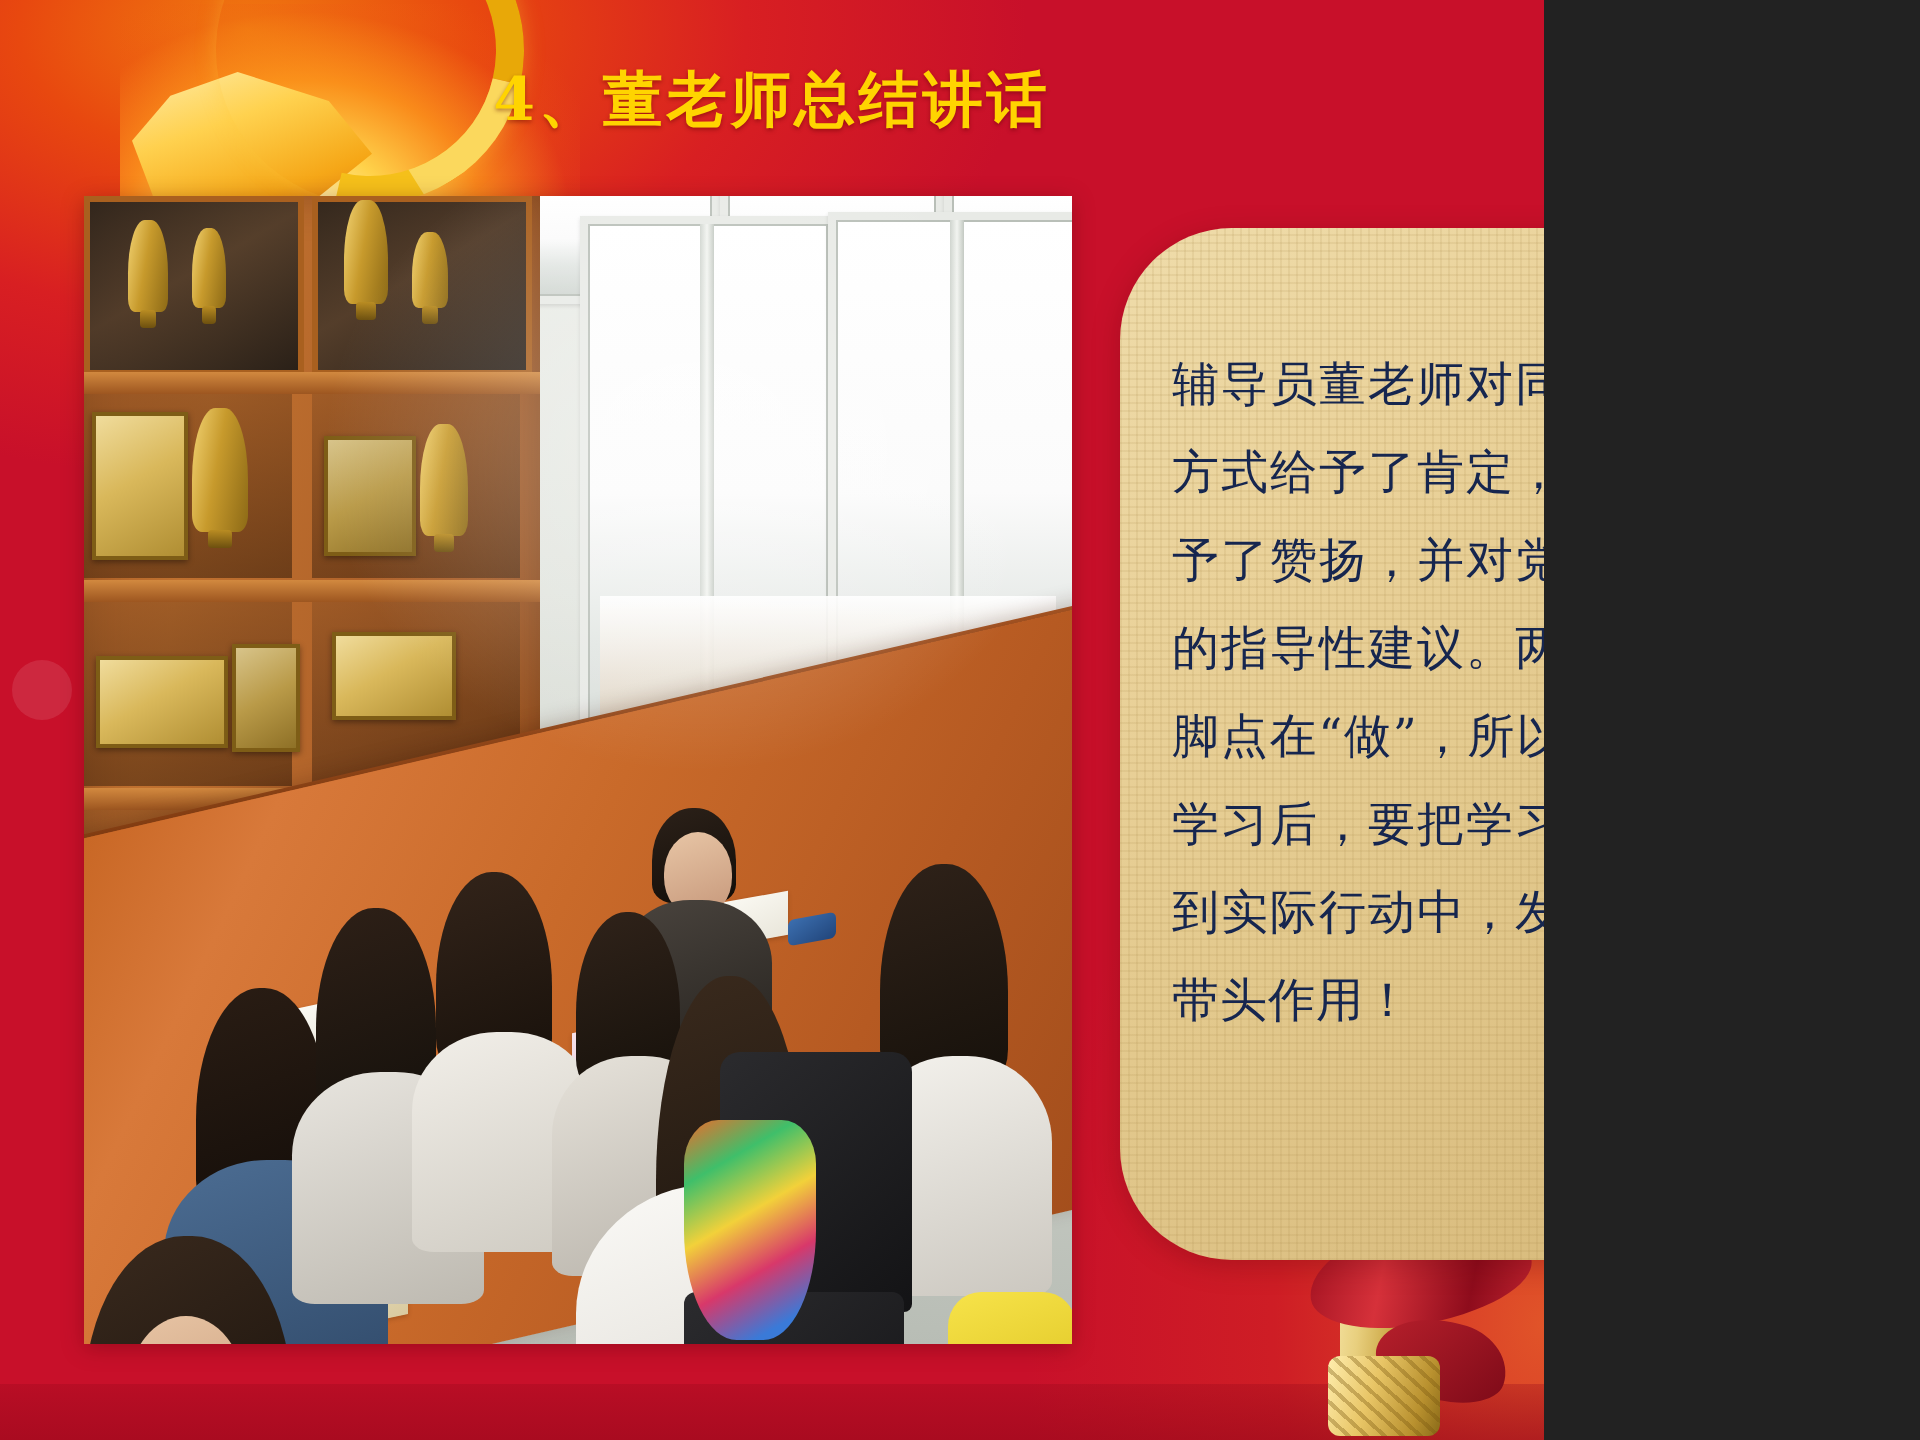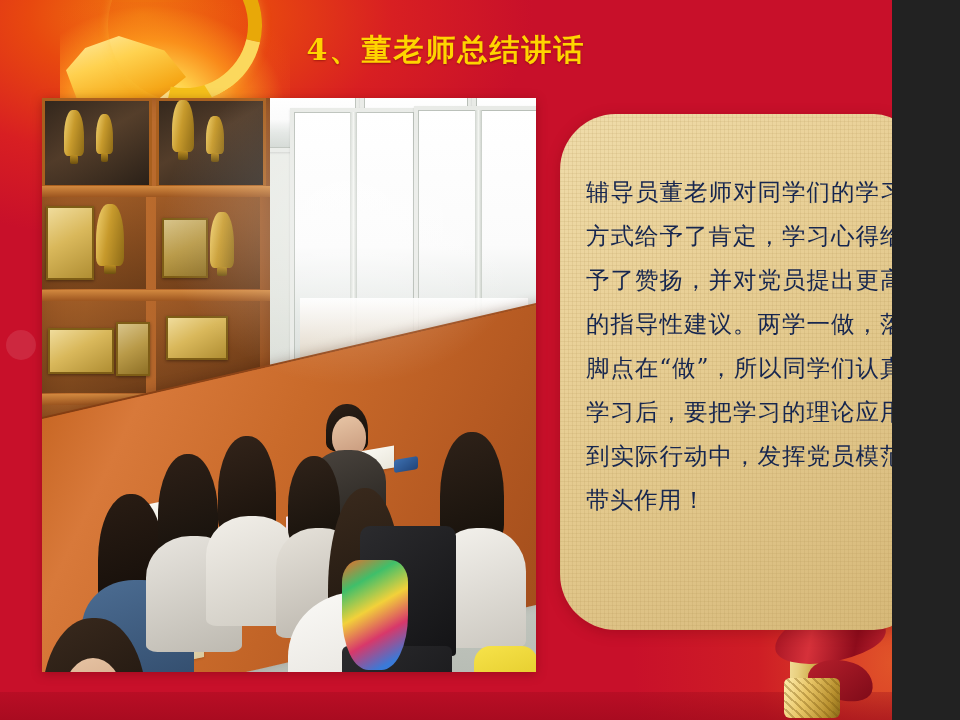--- a/index.html
+++ b/index.html
@@ -2,21 +2,21 @@
 <html><head>
 <meta charset="utf-8">
 <style>
   html, body {
     margin: 0;
     padding: 0;
     background: #222;
   }
   .slide {
     position: relative;
-    width: 892px;
+    width: 772px;
     height: 720px;
     overflow: hidden;
     font-family: "DejaVu Sans", "Liberation Sans", sans-serif;
     background: #cc1122;
   }
 
   
   .bg-base {
     position: absolute;
     inset: 0;

